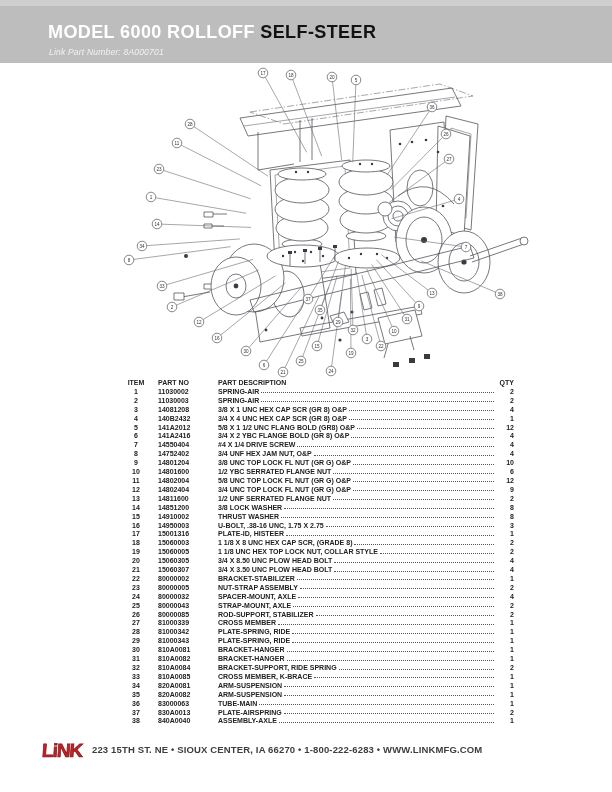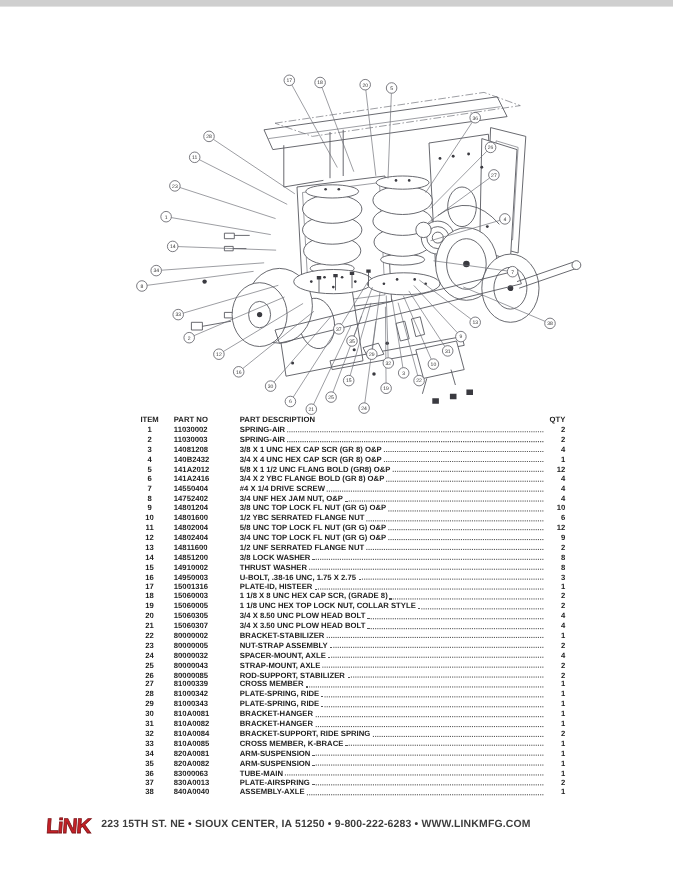--- a/index.html
+++ b/index.html
@@ -37,20 +37,24 @@
   .footer{position:absolute;left:0;top:732px;width:612px;height:40px;}
   .logo{position:absolute;left:42px;top:4px;}
   .address{position:absolute;left:92px;top:12px;font-size:9.5px;font-weight:700;color:#3d3d3d;letter-spacing:.15px;white-space:nowrap;}
 </style>
 </head>
 <body>
 
 <div class="page">
 
   <div class="top-strip"></div>
+  <div class="band">
+    <div class="title"><span class="w">MODEL 6000 ROLLOFF </span><span class="b">SELF-STEER</span></div>
+    <div class="subtitle">Link Part Number: 8A000701</div>
+  </div>
 
   <svg class="diagram" viewBox="0 0 612 312">
 
     <g>
       <path class="artl" d="M250 46 L440 18 L473 30 L284 58 Z" stroke-dasharray="7 2 1.5 2"></path>
       <path class="art" d="M240 52 L452 22 L461 40 L248 70 Z"></path>
       <path class="artl" d="M244 60 L455 31"></path>
       <path class="art" d="M446 50 L478 58 L471 164 L442 156 Z"></path>
       <path class="artl" d="M451 62 L471 68 L466 152 L448 146 Z"></path>
       <path class="art" d="M300 54 L300 96 M312 52 L312 94"></path>
@@ -547,16 +551,16 @@
           <span class="dots"></span>
           <span class="c-qty">1</span>
         </div>
       </div>
   </div>
 
   <div class="footer">
     <svg class="logo" width="46" height="28" viewBox="0 0 46 28">
       <text x="1" y="21" font-family="Liberation Sans, sans-serif" font-size="19" font-weight="900" fill="#c42127" stroke="#7a1418" stroke-width="0.7" letter-spacing="-1" transform="skewX(-4)">LiNK</text>
     </svg>
-    <div class="address">223 15TH ST. NE • SIOUX CENTER, IA 51250 • 9-800-222-6283 • WWW.LINKMFG.COM</div>
+    <div class="address">223 15TH ST. NE • SIOUX CENTER, IA 66270 • 1-800-222-6283 • WWW.LINKMFG.COM</div>
   </div>
 
 </div>
 
 </body></html>

